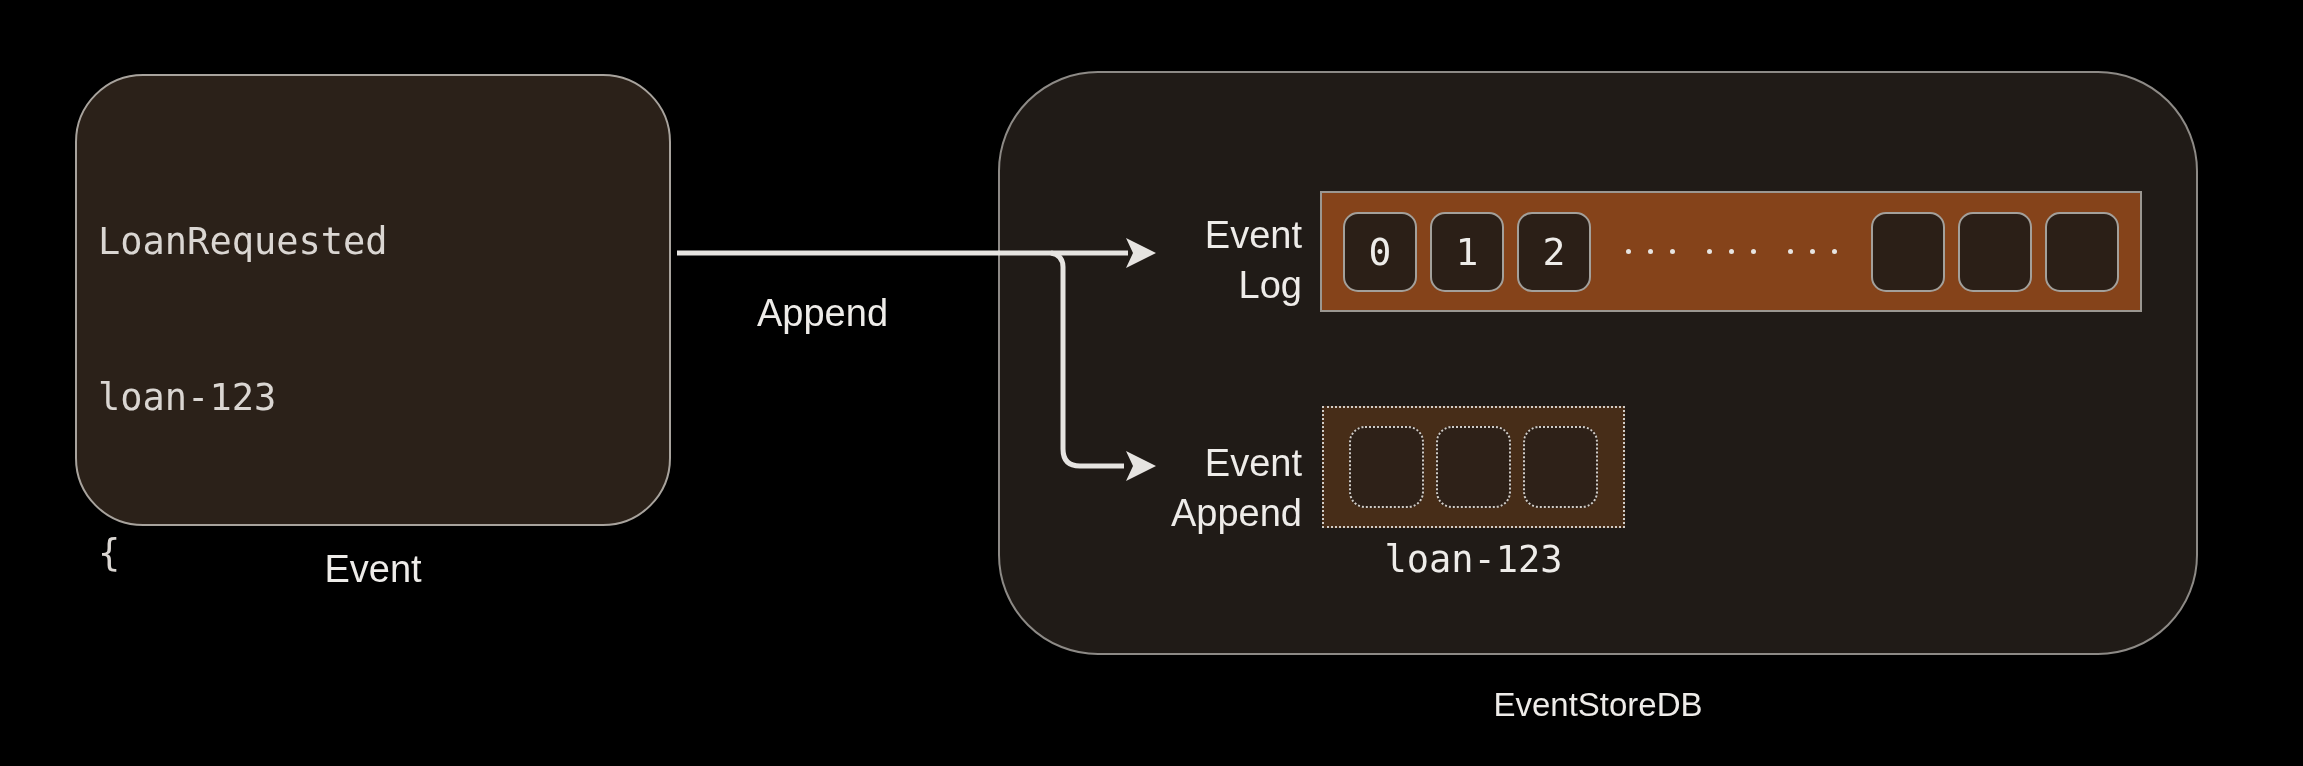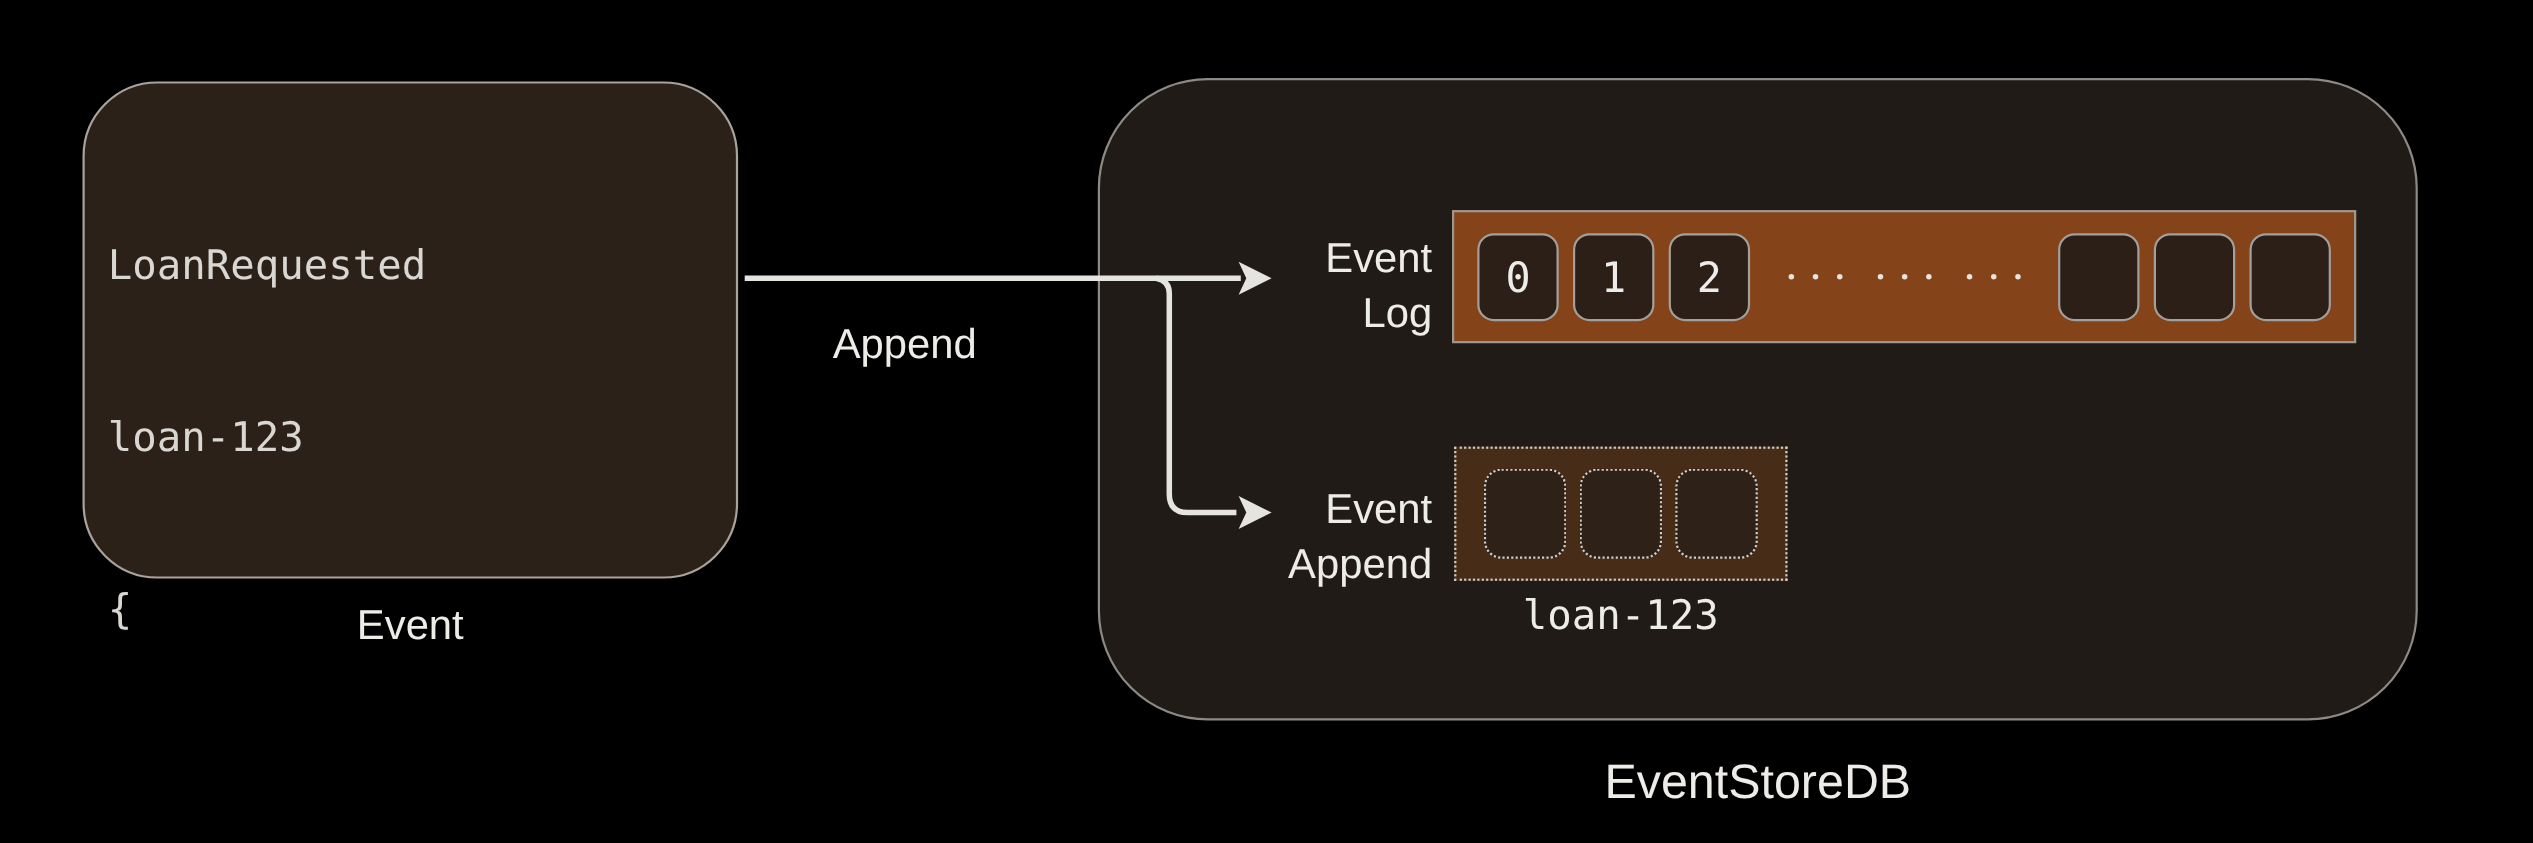--- a/index.html
+++ b/index.html
@@ -27,21 +27,21 @@
   .card-caption{left:75px;top:548px;width:596px;}
   .append-label{
     position:absolute;left:757px;top:272px;font-size:38px;color:var(--label-text);margin-top:20px;
   }
   
   .store{
     position:absolute;left:998px;top:71px;width:1200px;height:584px;
     box-sizing:border-box;border:2px solid var(--container-border);
     border-radius:100px;background:var(--container-bg);
   }
-  .store-caption{left:998px;top:686px;width:1200px;font-size:44px;}
+  .store-caption{left:998px;top:686px;width:1200px;font-size:33px;}
   .side-label{
     position:absolute;text-align:right;font-size:38px;line-height:50px;
     color:var(--label-text);
   }
   .log-label{left:1052px;top:210px;width:250px;}
   .stream-label{left:1052px;top:438px;width:250px;}
   
   .log-bar{
     position:absolute;left:1320px;top:191px;width:822px;height:121px;
     box-sizing:border-box;border:2px solid var(--log-bar-border);

